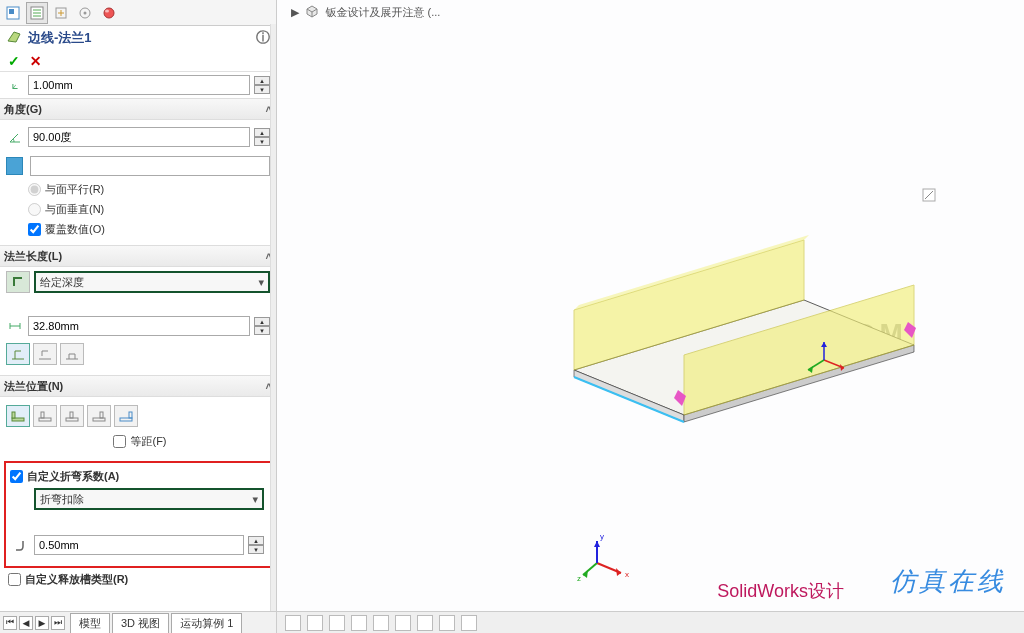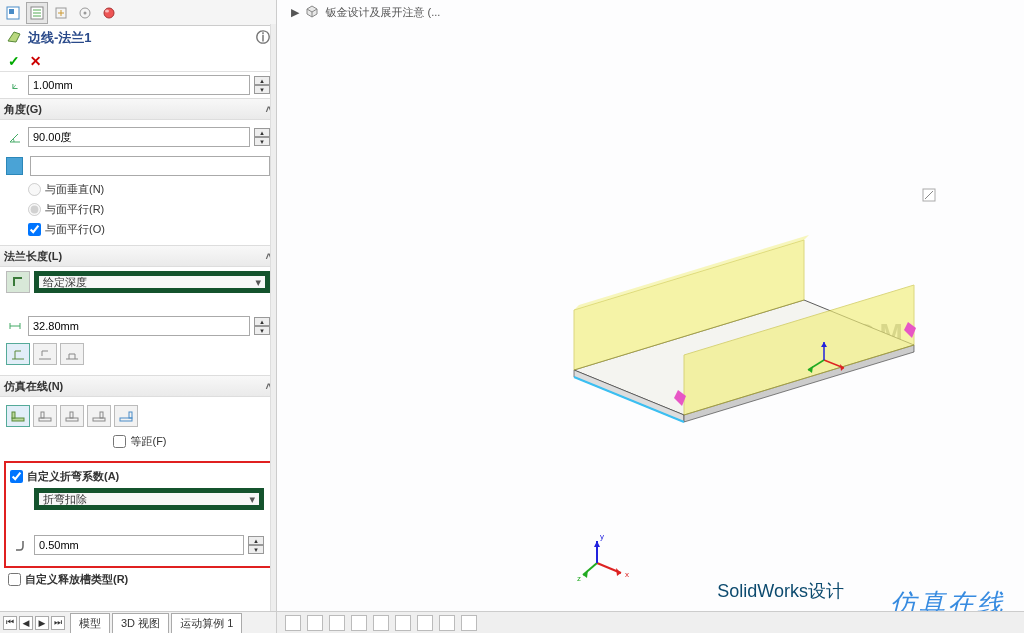--- a/index.html
+++ b/index.html
@@ -21,38 +21,38 @@
   .spinner { width: 16px; display:flex; flex-direction:column; }
   .spinner div{ height:9px; border:1px solid #999; background:#eee; font-size:7px; text-align:center; line-height:7px; cursor:pointer;}
   .section-header { display:flex; align-items:center; height: 22px; padding: 0 4px; font-weight:bold; background: linear-gradient(#f8f8f8,#eaeaea); border-bottom:1px solid #ddd; border-top:1px solid #ddd; cursor:pointer;}
   .section-header .chev { margin-left: auto; color:#666; }
   .section-body { padding: 4px 6px 6px 6px; }
   .radio, .check { display:flex; align-items:center; gap:4px; height: 20px; padding-left: 22px; font-size:11px; cursor:pointer;}
   .radio input, .check input { margin:0;}
   .cube-select { width: 18px; height:18px; background:#4aa3d6; border:1px solid #2b87b9; margin-right:3px;}
   .text-box { width: 100%; height: 20px; border:1px solid #aaa; background:#fff;}
   .select-row { display:flex; align-items:center; gap:4px;}
-  .dropdown { flex:1; height: 22px; border:5px solid #14532d; padding:0 4px; background:#f7f7f7; display:flex; align-items:center; cursor:pointer;}
+  .dropdown { flex:1; height: 22px; border:2px solid #14532d; padding:0 4px; background:#f7f7f7; display:flex; align-items:center; cursor:pointer;}
   .dropdown .arr { margin-left:auto; color:#555;}
   .btn-grid { display:flex; gap:3px; padding: 4px 0;}
   .tool-btn { width:24px; height:22px; border:1px solid #bbb; background:#f2f2f2; display:flex; align-items:center; justify-content:center; cursor:pointer;}
   .tool-btn.on { background:#e2eef8; border-color:#5a9; }
   .red-box { border: 2px solid #e02020; padding: 3px 4px 6px 4px; margin: 4px 4px 0 4px;}
   .red-box .section-body { padding: 2px 2px;}
   .bottom-tabs { position:absolute; bottom:0; left:0; right:0; height:22px; display:flex; align-items:center; background:#f1f1f1; border-top:1px solid #ccc; font-size:11px;}
   .bottom-tabs .nav { display:flex; gap:2px; padding:0 3px;}
   .bottom-tabs .nav span{ width:14px; height:14px; border:1px solid #aaa; background:#fff; display:flex; align-items:center; justify-content:center; font-size:9px; cursor:pointer;}
   .bottom-tabs .tab { padding: 2px 8px; border:1px solid #aaa; border-bottom:none; background:#fff; margin-left:2px; cursor:pointer;}
   .viewport { flex:1; position:relative; background:#fdfdfe; }
   .breadcrumb { position:absolute; top:4px; left:14px; display:flex; align-items:center; gap:6px; font-size:11px; color:#555;}
   .triad { position:absolute; left: 300px; bottom: 50px; }
-  .watermark { position:absolute; bottom: 12px; right: 18px; font-size:26px; font-style:italic; color:#378be0; letter-spacing: 3px;}
+  .watermark { position:absolute; bottom: 34px; right: 18px; font-size:26px; font-style:italic; color:#378be0; letter-spacing: 3px;}
   .watermark-url { position:absolute; bottom: 4px; right: 18px; font-size:14px; color:#cc2222; font-style:italic;}
   .center-mark { position:absolute; left: 450px; top: 318px; font-size: 28px; color:#aaa; font-weight:bold; letter-spacing:4px;}
-  .sw-logo { position: absolute; bottom: 30px; right: 180px; font-size: 18px; color:#0c4a6e;}
+  .sw-logo { position: absolute; bottom: 30px; right: 180px; font-size: 18px; color:#be185d;}
   .model-svg { position:absolute; right: 80px; top: 150px; width: 420px; height: 280px;}
   .toolbar { position:absolute; bottom: 0; left:0; right:0; height:22px; background:#efefef; border-top:1px solid #ccc; display:flex; gap:6px; padding:0 8px; align-items:center;}
   .toolbar span { width:16px; height:16px; border:1px solid #bbb; background:#fff; cursor:pointer;}
   .scroll-ind { position:absolute; right:0; top:24px; bottom:22px; width:6px; background:#eee; border-left:1px solid #ddd;}
   svg { overflow: visible; }
 </style>
 </head>
 <body>
 
 <div class="app">
@@ -132,30 +132,30 @@
           <div class="spinner">
               <div>▴</div>
               <div>▾</div>
             </div>
         </div>
         <div class="param-row" style="padding:0; margin-top:3px;">
           <span class="cube-select"></span>
           <div class="text-box"></div>
         </div>
         <label class="radio">
+            <input type="radio" checked="" disabled="" style=""> 
+            <span>与面平行(R)</span>
+          </label>
+        <label class="radio">
             <input type="radio" disabled="" style=""> 
             <span>与面垂直(N)</span>
           </label>
-        <label class="radio">
-            <input type="radio" checked="" disabled="" style=""> 
-            <span>与面平行(R)</span>
-          </label>
         <label class="check">
             <input type="checkbox" checked="" style=""> 
-            <span>与面平行(O)</span>
+            <span>覆盖数值(O)</span>
           </label>
       </div>
 
       <div class="section-header">
         <span>法兰长度(L)</span>
         <span class="chev">˄</span>
       </div>
       <div class="section-body">
         <div class="select-row">
           <span class="tool-btn" style="background:#d8e8d8;">
@@ -193,21 +193,21 @@
             </span>
           <span class="tool-btn">
               <svg width="14" height="12">
                 <path d="M1,11 h12 M4,11 v-5 h6 v5" fill="none" stroke="#888"></path>
               </svg>
             </span>
         </div>
       </div>
 
       <div class="section-header">
-        <span>仿真在线(N)</span>
+        <span>法兰位置(N)</span>
         <span class="chev">˄</span>
       </div>
       <div class="section-body">
         <div class="btn-grid">
           <span class="tool-btn on">
               <svg width="14" height="12">
                 <rect x="1" y="8" width="12" height="3" fill="#bcd89c" stroke="#5a8a3a"></rect>
                 <rect x="1" y="2" width="3" height="6" fill="#bcd89c" stroke="#5a8a3a"></rect>
               </svg>
             </span>

